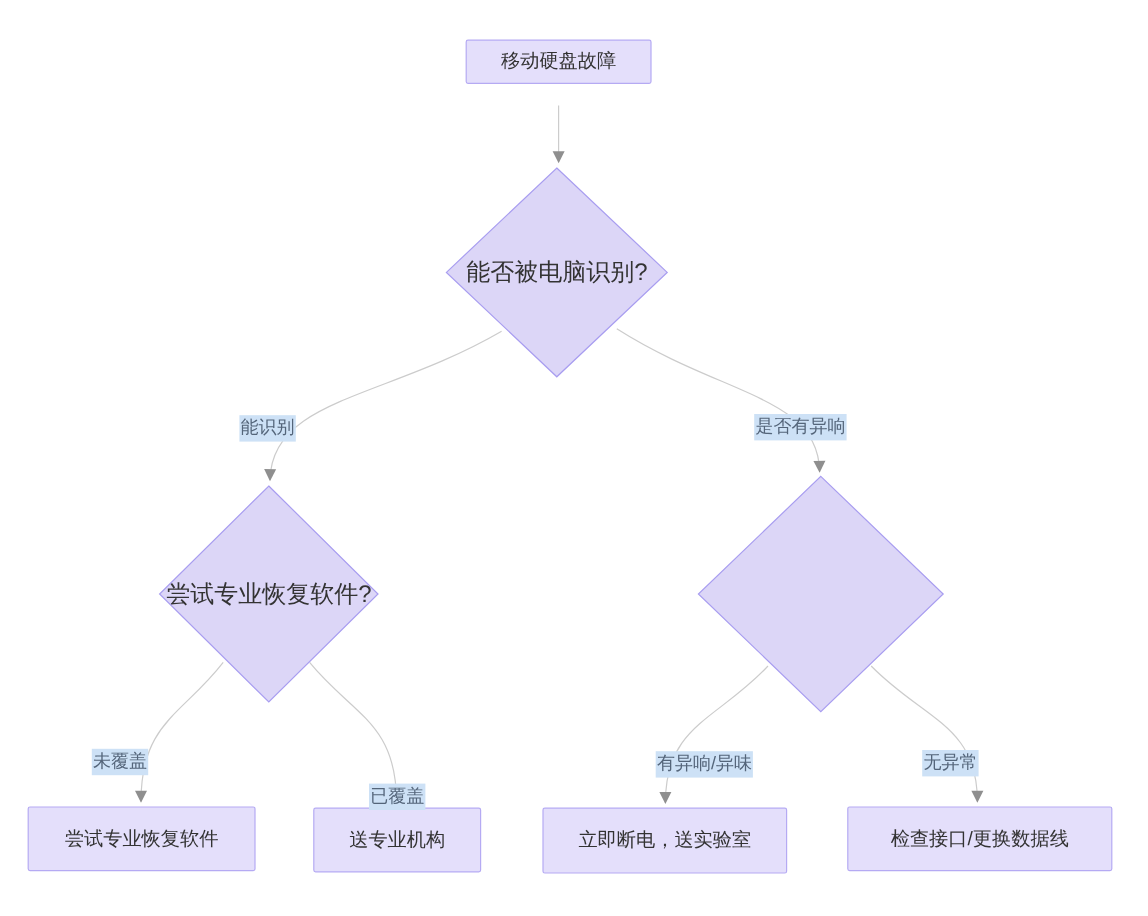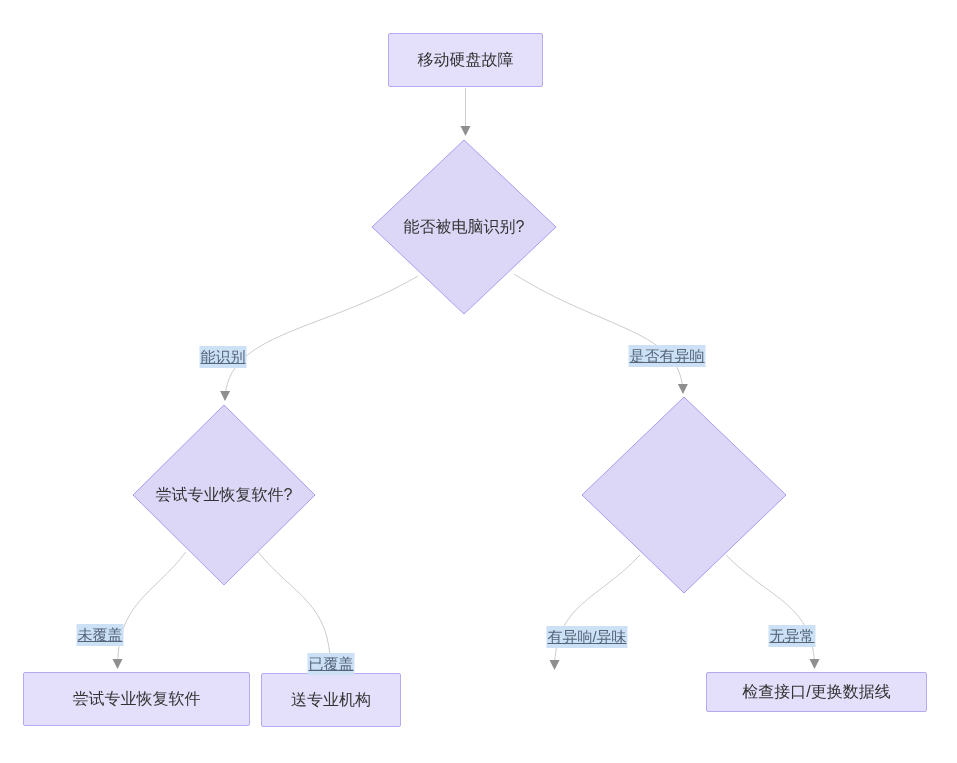--- a/index.html
+++ b/index.html
@@ -30,34 +30,33 @@
     box-sizing:border-box;
   }
   .process {
     background:var(--process-fill,#e4dffb);
     border:1px solid var(--process-border,#b5aaf3);
     border-radius:2px;
   }
   .decision-label {
     position:absolute;
     transform:translate(-50%,-50%);
-    font-size:16px;
+    font-size:20px;
     color:var(--node-text,#333333);
     white-space:nowrap;
   }
   .edge-label {
     position:absolute;
     transform:translate(-50%,-50%);
     font-size:15px;
     line-height:20px;
     padding:1px 1px;
     background:var(--edge-label-bg,#cde1f6);
     color:var(--edge-label-text,#54657a);
     white-space:nowrap;
-    text-decoration:underline;
   }
 </style>
 </head>
 <body>
 
 <div class="canvas">
 
   <svg class="edge-layer" width="957" height="763" viewBox="0 0 957 763">
     <defs>
       <marker id="arrow" viewBox="0 0 12 12" markerWidth="12" markerHeight="12" refX="10" refY="6" orient="auto" markerUnits="userSpaceOnUse">
@@ -71,34 +70,37 @@
     <path class="edge" d="M 186 552 C 152 596, 117.5 602, 117.5 668" marker-end="url(#arrow)"></path>
     <path class="edge" d="M 258 552 C 294 596, 330.5 602, 330.5 669" marker-end="url(#arrow)"></path>
     <path class="edge" d="M 640 555 C 598 600, 554.5 604, 554.5 669" marker-end="url(#arrow)"></path>
     <path class="edge" d="M 726 555 C 770 600, 814.5 604, 814.5 668" marker-end="url(#arrow)"></path>
 
     <polygon class="decision" points="464,140 556,227 464,314 372,227"></polygon>
     <polygon class="decision" points="224,405 315,495 224,585 133,495"></polygon>
     <polygon class="decision" points="684,397 786,495 684,593 582,495"></polygon>
   </svg>
 
-  <div class="node process" style="left:388px;top:33px;width:155px;height:54px">
+  <div class="node process" style="left:388px;top:33px;width:155px;height:37px">
     <span>移动硬盘故障</span>
   </div>
 
-  <div class="node process" style="left:23px;top:672px;width:227px;height:54px">
+  <div class="node process" style="left:23px;top:672px;width:190px;height:54px">
     <span>尝试专业恢复软件</span>
   </div>
 
   <div class="node process" style="left:261px;top:673px;width:140px;height:54px">
     <span>送专业机构</span>
   </div>
 
+  <div class="node process" style="left:452px;top:673px;width:204px;height:55px">
+    <span>立即断电，送实验室</span>
+  </div>
 
-  <div class="node process" style="left:706px;top:672px;width:221px;height:40px">
+  <div class="node process" style="left:706px;top:672px;width:221px;height:54px">
     <span>检查接口/更换数据线</span>
   </div>
 
   <div class="decision-label" style="left:464px;top:227px">能否被电脑识别?</div>
   <div class="decision-label" style="left:224px;top:495px">尝试专业恢复软件?</div>
 
   <span class="edge-label" style="left:223px;top:357px">能识别</span>
   <span class="edge-label" style="left:667px;top:356px">是否有异响</span>
   <span class="edge-label" style="left:100px;top:635px">未覆盖</span>
   <span class="edge-label" style="left:331px;top:664px">已覆盖</span>

